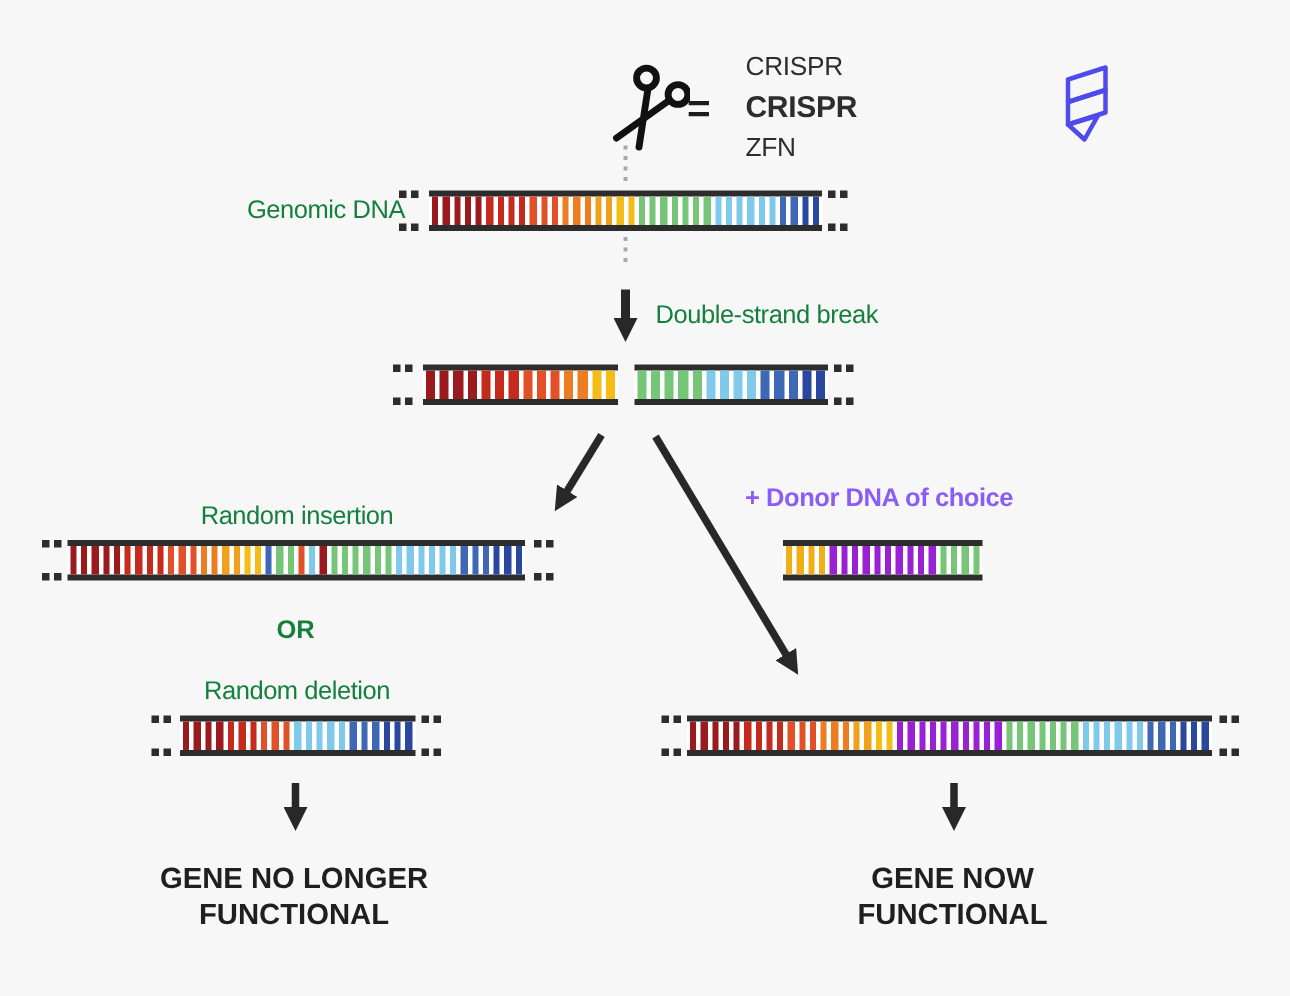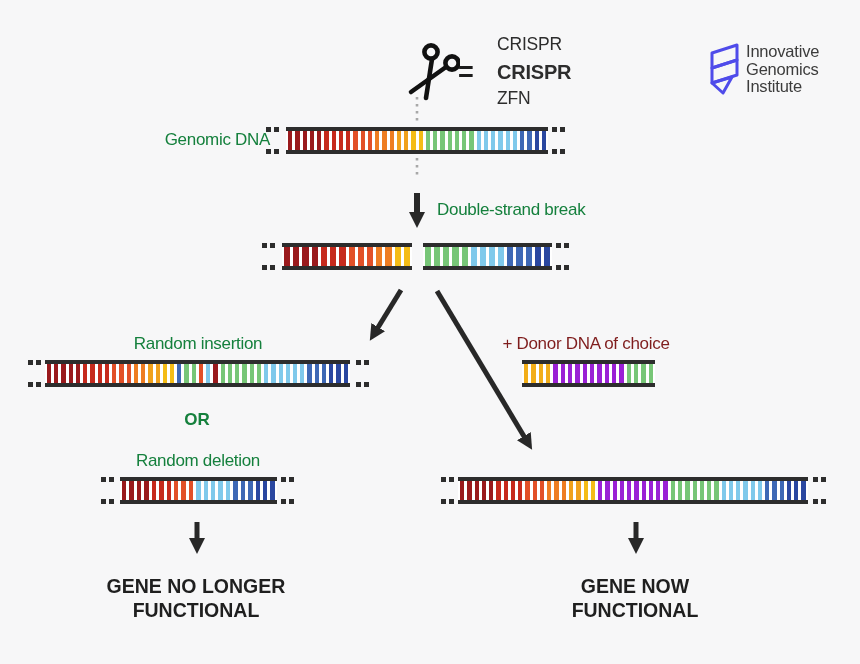--- a/index.html
+++ b/index.html
@@ -79,25 +79,20 @@
     <div class="tool">ZFN</div>
   </div>
 
   <svg class="abs" style="left:701px;top:42px;" width="42" height="54" viewBox="0 0 42 54">
     <g stroke="#4f4bea" stroke-width="3" fill="none" stroke-linejoin="round">
       <path d="M36,3 L11,11 L11,26 L36,18 Z"></path>
       <path d="M11,26 L36,18 L36,33 L11,41 Z"></path>
       <path d="M11,41 L31,35 L22,51 Z"></path>
     </g>
   </svg>
-  <div class="logo-text">
-    <div>Innovative</div>
-    <div>Genomics</div>
-    <div>Institute</div>
-  </div>
 
   <div class="lbl" style="left:118px;top:130px;width:152px;text-align:right;">Genomic DNA</div>
   <div class="dots" style="left:266px;top:127px;">
       <i></i>
       <i></i>
       <i></i>
       <i></i>
     </div>
   <div class="strand" style="left:286px;top:127px;width:262px;">
       <i class="rung" style="background: rgb(154, 26, 29);"></i>
@@ -281,21 +276,21 @@
       <i class="rung" style="background: rgb(42, 71, 160);"></i>
       <i class="rung" style="background: rgb(42, 71, 160);"></i>
     </div>
   <div class="dots" style="left:281px;top:477px;">
       <i></i>
       <i></i>
       <i></i>
       <i></i>
     </div>
 
-  <div class="lbl center" style="left:466px;top:334px;width:240px;color:#7f1d1d;">+ Donor DNA of choice</div>
+  <div class="lbl center" style="left:466px;top:322px;width:240px;color:#8b5cf6;font-weight:bold;">+ Donor DNA of choice</div>
   <div class="strand" style="left:522px;top:360px;width:133px;">
       <i class="rung" style="background: rgb(242, 174, 25);"></i>
       <i class="rung" style="background: rgb(242, 174, 25);"></i>
       <i class="rung" style="background: rgb(242, 174, 25);"></i>
       <i class="rung" style="background: rgb(242, 174, 25);"></i>
       <i class="rung" style="background: rgb(154, 32, 213);"></i>
       <i class="rung" style="background: rgb(154, 32, 213);"></i>
       <i class="rung" style="background: rgb(154, 32, 213);"></i>
       <i class="rung" style="background: rgb(154, 32, 213);"></i>
       <i class="rung" style="background: rgb(154, 32, 213);"></i>

